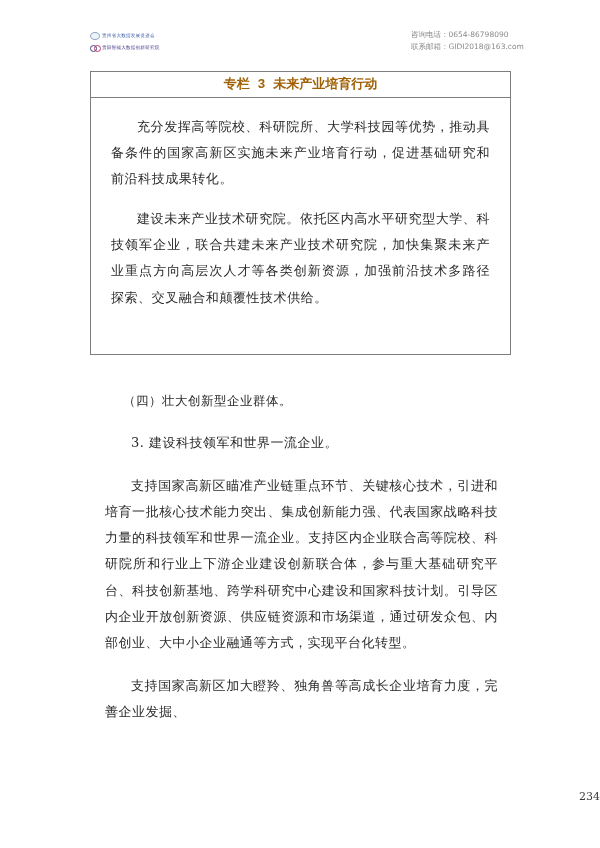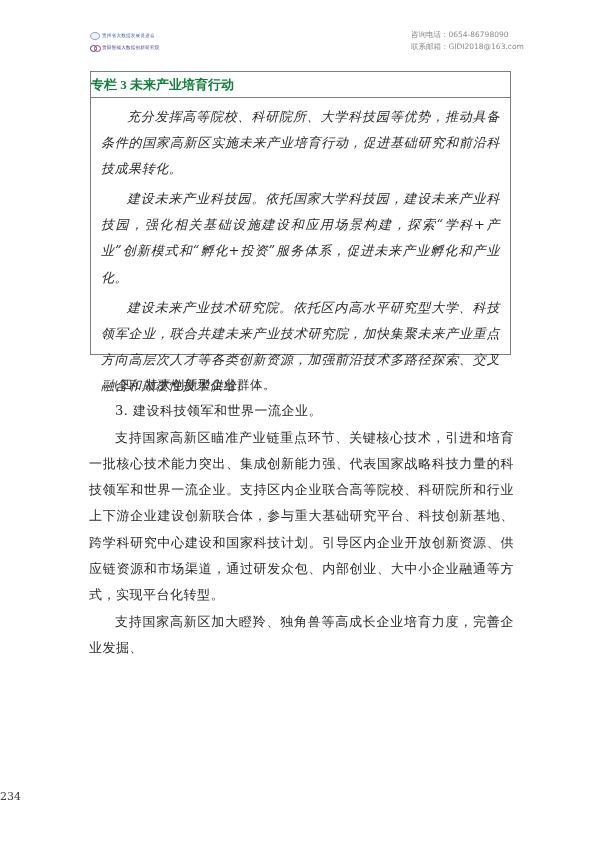--- a/index.html
+++ b/index.html
@@ -14,34 +14,34 @@
   .logo-mark2:before, .logo-mark2:after { content:""; position:absolute; top:1px; width:5px; height:5px; border-radius:50%; border:1.5px solid #4a3f8c; }
   .logo-mark2:before { left:0; } .logo-mark2:after { left:4px; border-color:#c03a6a; }
   .logo-text { font-family:"DejaVu Sans",sans-serif; font-size:4.6px; color:#3b5ea8; white-space:nowrap; letter-spacing:0.2px; }
   .logo-text.b { color:#4a3f8c; }
   .contact { position:absolute; left:411px; top:29px; font-family:"DejaVu Sans",sans-serif;
              font-size:7.5px; color:#8a8a8a; line-height:12px; white-space:nowrap; }
 
   
   .box { position:absolute; left:90px; top:71px; width:421px; height:284px;
          border:1px solid #7d7d7d; box-sizing:border-box; }
-  .box-title { height:25px; border-bottom:1px solid #7d7d7d; 
-               font-family:Liberation Serif, serif; font-weight:bold; font-size:13px;
-               line-height:25px; color:#15803d; }
+  .box-title { height:25px; border-bottom:1px solid #7d7d7d; text-align:center;
+               font-family:Liberation Mono, monospace; font-weight:bold; font-size:13px;
+               line-height:25px; color:#a16207; }
   .box-body { padding:2px 6px 0 6px; }
-  .box-body p { margin:4px; font-size:13px; line-height:26.1px; text-indent:26px;
-                text-align:justify; letter-spacing:0.55px;font-style:italic; }
+  .box-body p { margin:14px; font-size:13px; line-height:26.1px; text-indent:26px;
+                text-align:justify; letter-spacing:0.55px; }
 
   
   .main { position:absolute; left:89px; top:372px; width:425px; }
-  .main p { margin:0; font-size:13px; line-height:26.3px; text-align:justify; letter-spacing:0.5px; }
+  .main p { margin:16px; font-size:13px; line-height:26.3px; text-align:justify; letter-spacing:0.5px; }
   .main p.ind { text-indent:26px; }
   .main p.sec { text-indent:18px; font-family:"DejaVu Sans",sans-serif; font-size:12.5px; }
 
-  .pageno { position:absolute; left:0; width:600px; top:790px; text-align:left;
+  .pageno { position:absolute; left:0; width:600px; top:790px; text-align:right;
             font-size:11px; color:#3a3a3a; }
 </style>
 </head>
 <body>
 
 <div class="logo">
   <div class="logo-row">
     <span class="logo-mark1"></span>
     <span class="logo-text">贵州省大数据发展促进会</span>
   </div>
@@ -53,21 +53,20 @@
 
 <div class="contact">
   <div>咨询电话：0654-86798090</div>
   <div>联系邮箱：GIDI2018@163.com</div>
 </div>
 
 <div class="box">
   <div class="box-title">专栏 3  未来产业培育行动</div>
   <div class="box-body">
     <p>充分发挥高等院校、科研院所、大学科技园等优势，推动具备条件的国家高新区实施未来产业培育行动，促进基础研究和前沿科技成果转化。</p>
-    <p>建设未来产业科技园。依托国家大学科技园，建设未来产业科技园，强化相关基础设施建设和应用场景构建，探索“学科+产业”创新模式和“孵化+投资”服务体系，促进未来产业孵化和产业化。</p>
     <p>建设未来产业技术研究院。依托区内高水平研究型大学、科技领军企业，联合共建未来产业技术研究院，加快集聚未来产业重点方向高层次人才等各类创新资源，加强前沿技术多路径探索、交叉融合和颠覆性技术供给。</p>
   </div>
 </div>
 
 <div class="main">
   <p class="sec">（四）壮大创新型企业群体。</p>
   <p class="ind">3. 建设科技领军和世界一流企业。</p>
   <p class="ind">支持国家高新区瞄准产业链重点环节、关键核心技术，引进和培育一批核心技术能力突出、集成创新能力强、代表国家战略科技力量的科技领军和世界一流企业。支持区内企业联合高等院校、科研院所和行业上下游企业建设创新联合体，参与重大基础研究平台、科技创新基地、跨学科研究中心建设和国家科技计划。引导区内企业开放创新资源、供应链资源和市场渠道，通过研发众包、内部创业、大中小企业融通等方式，实现平台化转型。</p>
   <p class="ind">支持国家高新区加大瞪羚、独角兽等高成长企业培育力度，完善企业发掘、</p>
 </div>

